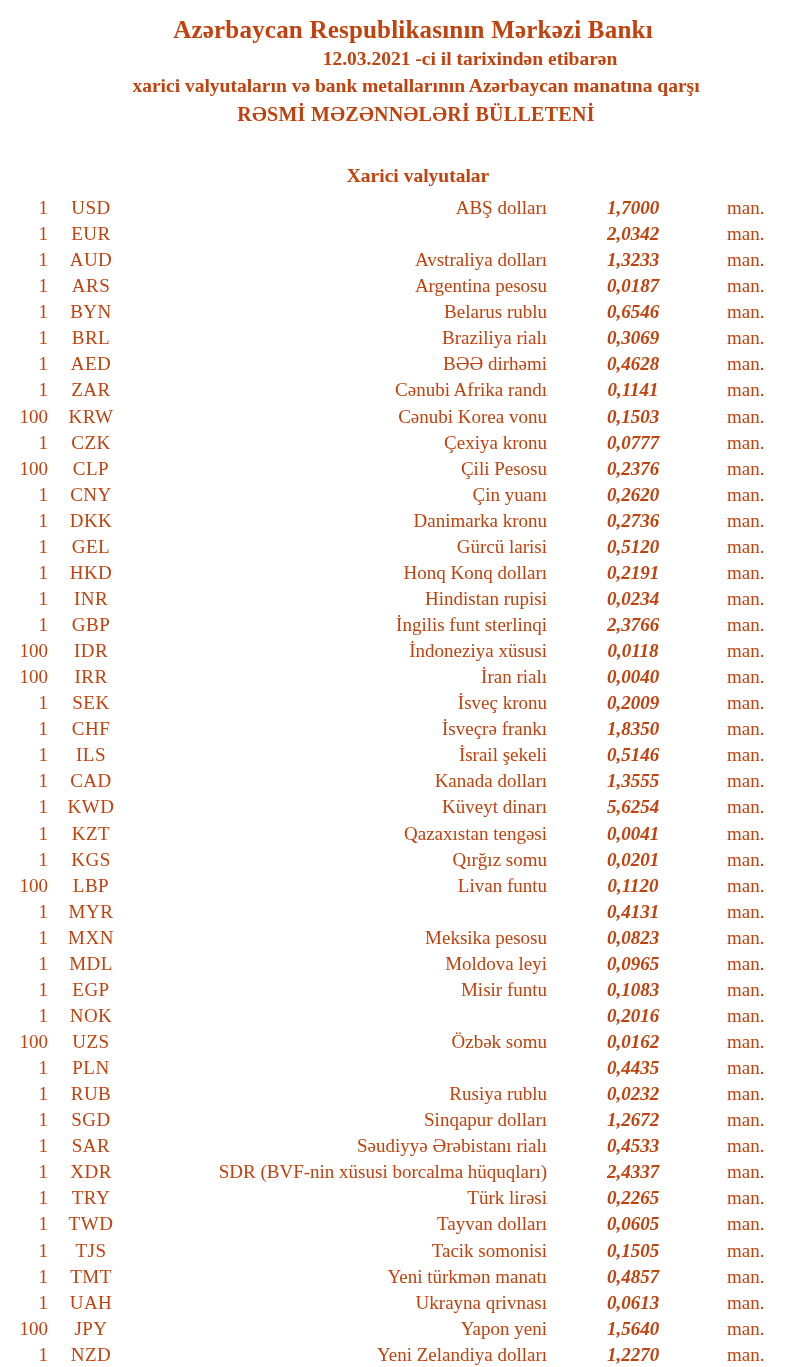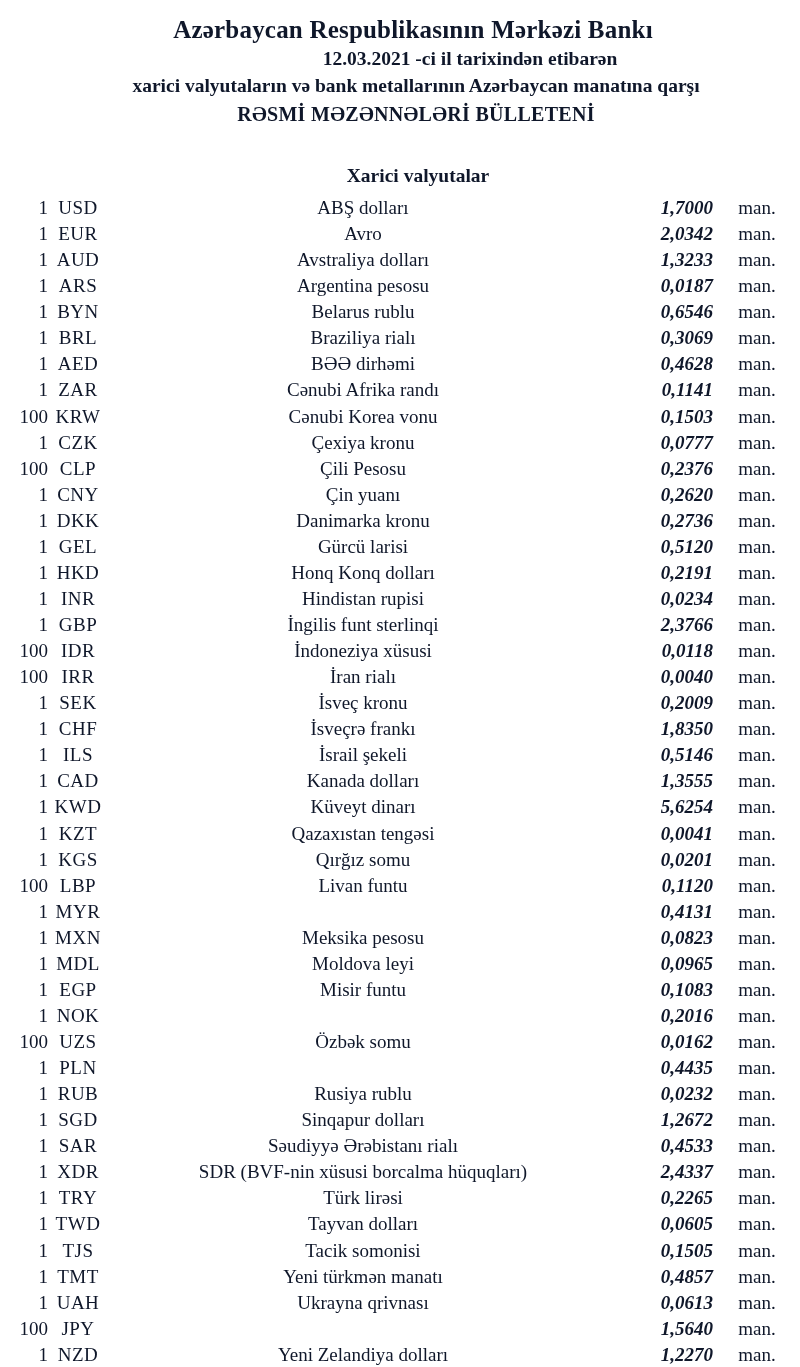--- a/index.html
+++ b/index.html
@@ -5,21 +5,21 @@
   html, body {
     margin: 0;
     padding: 0;
     background: #ffffff;
   }
   .page {
     position: relative;
     width: 800px;
     height: 1367px;
     background: #ffffff;
-    color: #0f172a;
+    color: #c2410c;
     font-family: "Liberation Serif", "DejaVu Serif", serif;
     overflow: hidden;
   }
   .hdr {
     position: absolute;
     left: 0;
     width: 800px;
     text-align: center;
     font-weight: bold;
     white-space: nowrap;
@@ -64,24 +64,24 @@
   }
   .row {
     position: relative;
     height: 26.07px;
     font-size: 19px;
     line-height: 26.07px;
     white-space: nowrap;
   }
   .row span { position: absolute; top: 0; display: block; }
   .qty  { left: 0;     width: 48px;  text-align: right;  }
-  .code { left: 54px;  width: 48px;  text-align: center; letter-spacing: 0.5px; }
-  .name { left: 107px; width: 440px; text-align: center; margin-left: 36px;   }
-  .rate { left: 553px; width: 160px; text-align: right;  font-weight: bold; font-style: italic; }
-  .unit { left: 727px; width: 60px;  text-align: center;   }
+  .code { left: 67px;  width: 48px;  text-align: center; letter-spacing: 0.5px; }
+  .name { left: 107px; width: 440px; text-align: right;   }
+  .rate { left: 553px; width: 160px; text-align: center;  font-weight: bold; font-style: italic; }
+  .unit { left: 727px; width: 60px;  text-align: left;   }
 </style>
 </head>
 <body>
 
 <div class="page">
   <div class="hdr title">Azərbaycan Respublikasının Mərkəzi Bankı</div>
   <div class="hdr date">12.03.2021 -ci il tarixindən etibarən</div>
   <div class="hdr sub1">xarici valyutaların və bank metallarının Azərbaycan manatına qarşı</div>
   <div class="hdr sub2">RƏSMİ MƏZƏNNƏLƏRİ BÜLLETENİ</div>
   <div class="hdr section">Xarici valyutalar</div>
@@ -90,21 +90,20 @@
     <span class="qty">1</span>
     <span class="code">USD</span>
     <span class="name">ABŞ dolları</span>
     <span class="rate">1,7000</span>
     <span class="unit">man.</span>
   </div>
 
   <div class="row">
     <span class="qty">1</span>
     <span class="code">EUR</span>
-    <span class="name">Avro</span>
     <span class="rate">2,0342</span>
     <span class="unit">man.</span>
   </div>
 
   <div class="row">
     <span class="qty">1</span>
     <span class="code">AUD</span>
     <span class="name">Avstraliya dolları</span>
     <span class="rate">1,3233</span>
     <span class="unit">man.</span>
@@ -423,20 +422,21 @@
     <span class="qty">1</span>
     <span class="code">UAH</span>
     <span class="name">Ukrayna qrivnası</span>
     <span class="rate">0,0613</span>
     <span class="unit">man.</span>
   </div>
 
   <div class="row">
     <span class="qty">100</span>
     <span class="code">JPY</span>
+    <span class="name">Yapon yeni</span>
     <span class="rate">1,5640</span>
     <span class="unit">man.</span>
   </div>
 
   <div class="row">
     <span class="qty">1</span>
     <span class="code">NZD</span>
     <span class="name">Yeni Zelandiya dolları</span>
     <span class="rate">1,2270</span>
     <span class="unit">man.</span>

